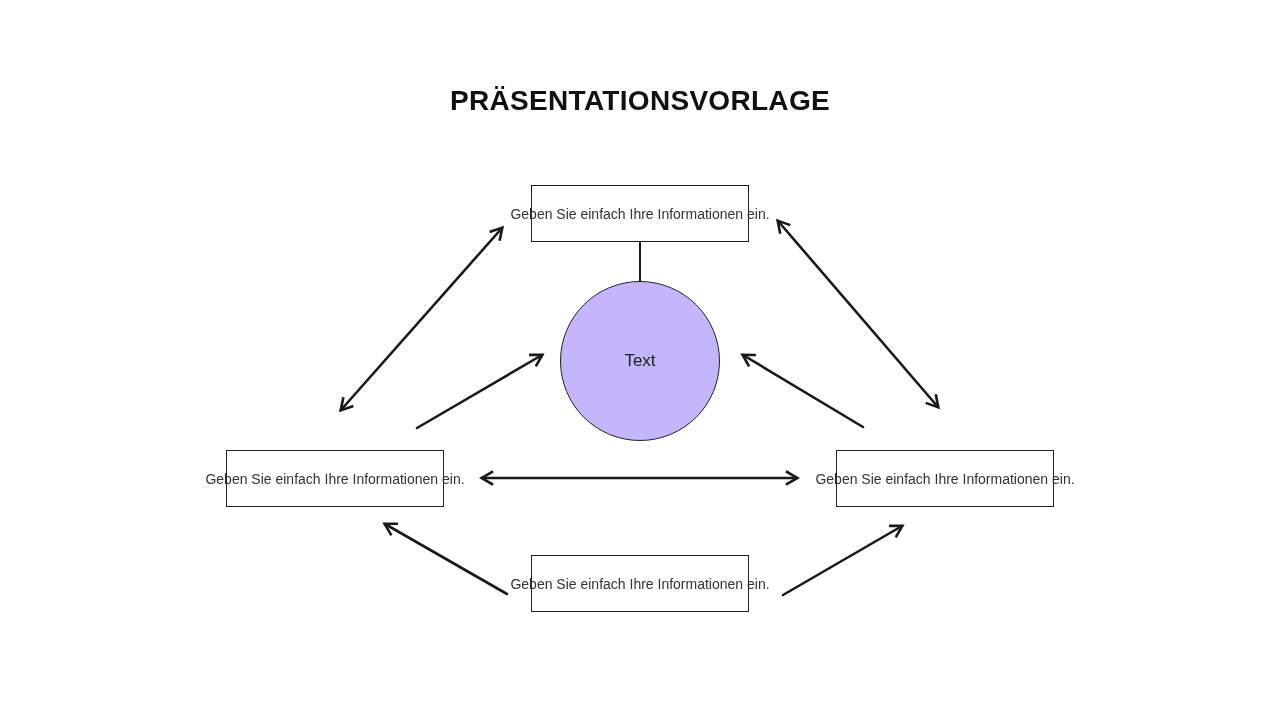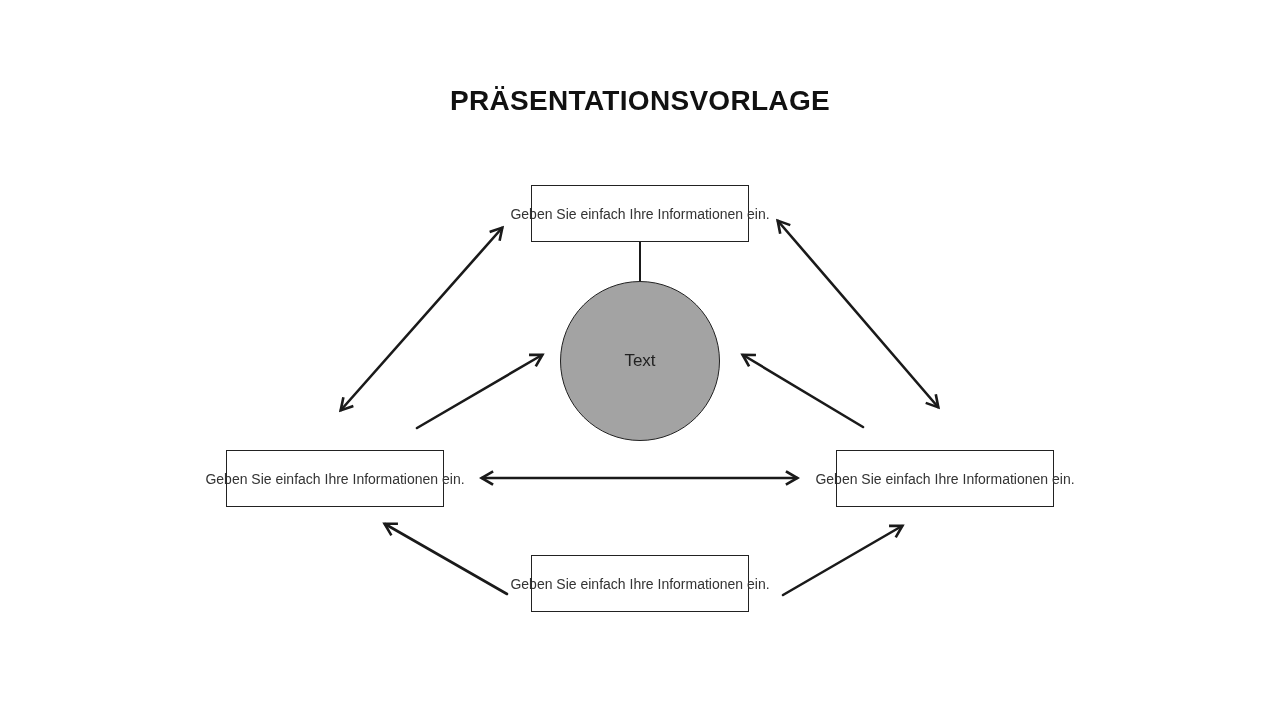--- a/index.html
+++ b/index.html
@@ -54,21 +54,21 @@
   .box-bottom { left: 531px; top: 555px; }
   .center-circle {
     position: absolute;
     left: 560px;
     top: 281px;
     width: 160px;
     height: 160px;
     box-sizing: border-box;
     border: 1px solid #222222;
     border-radius: 50%;
-    background: #a3a3a3;
+    background: #c4b5fd;
     display: flex;
     align-items: center;
     justify-content: center;
   }
   .center-circle .circle-label {
     font-size: 17px;
     color: #222222;
   }
 </style>
 </head>

